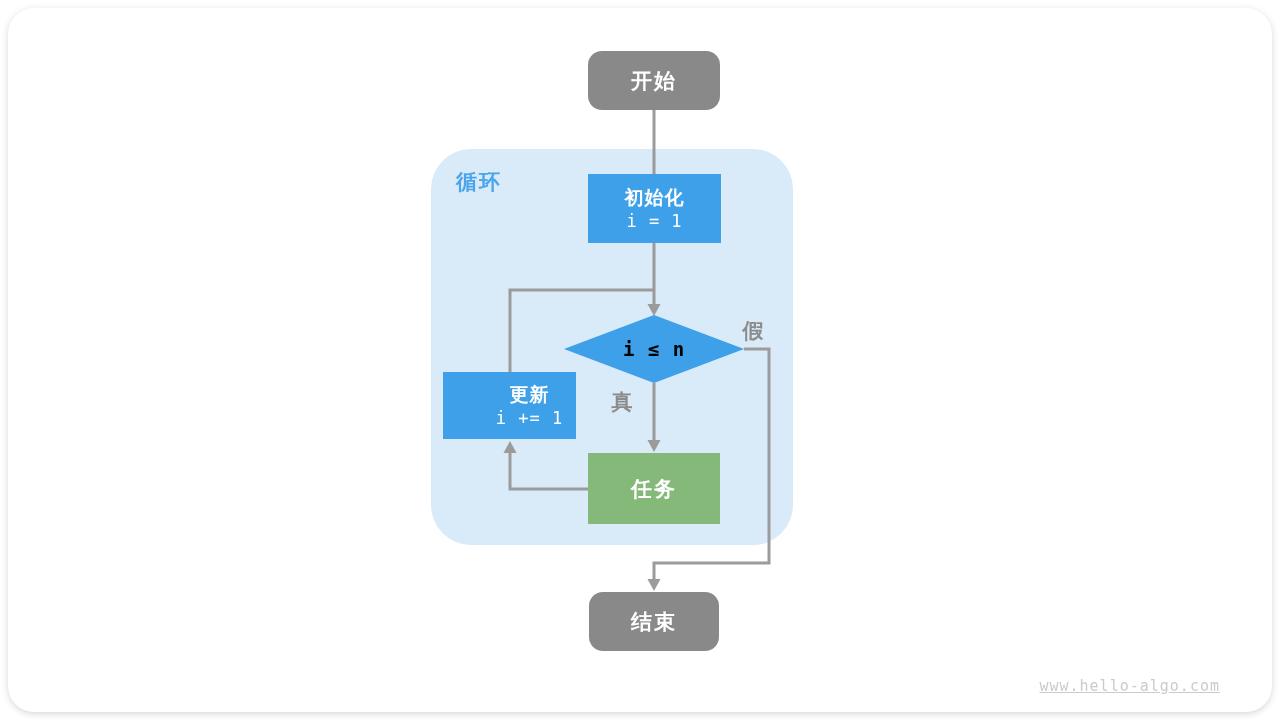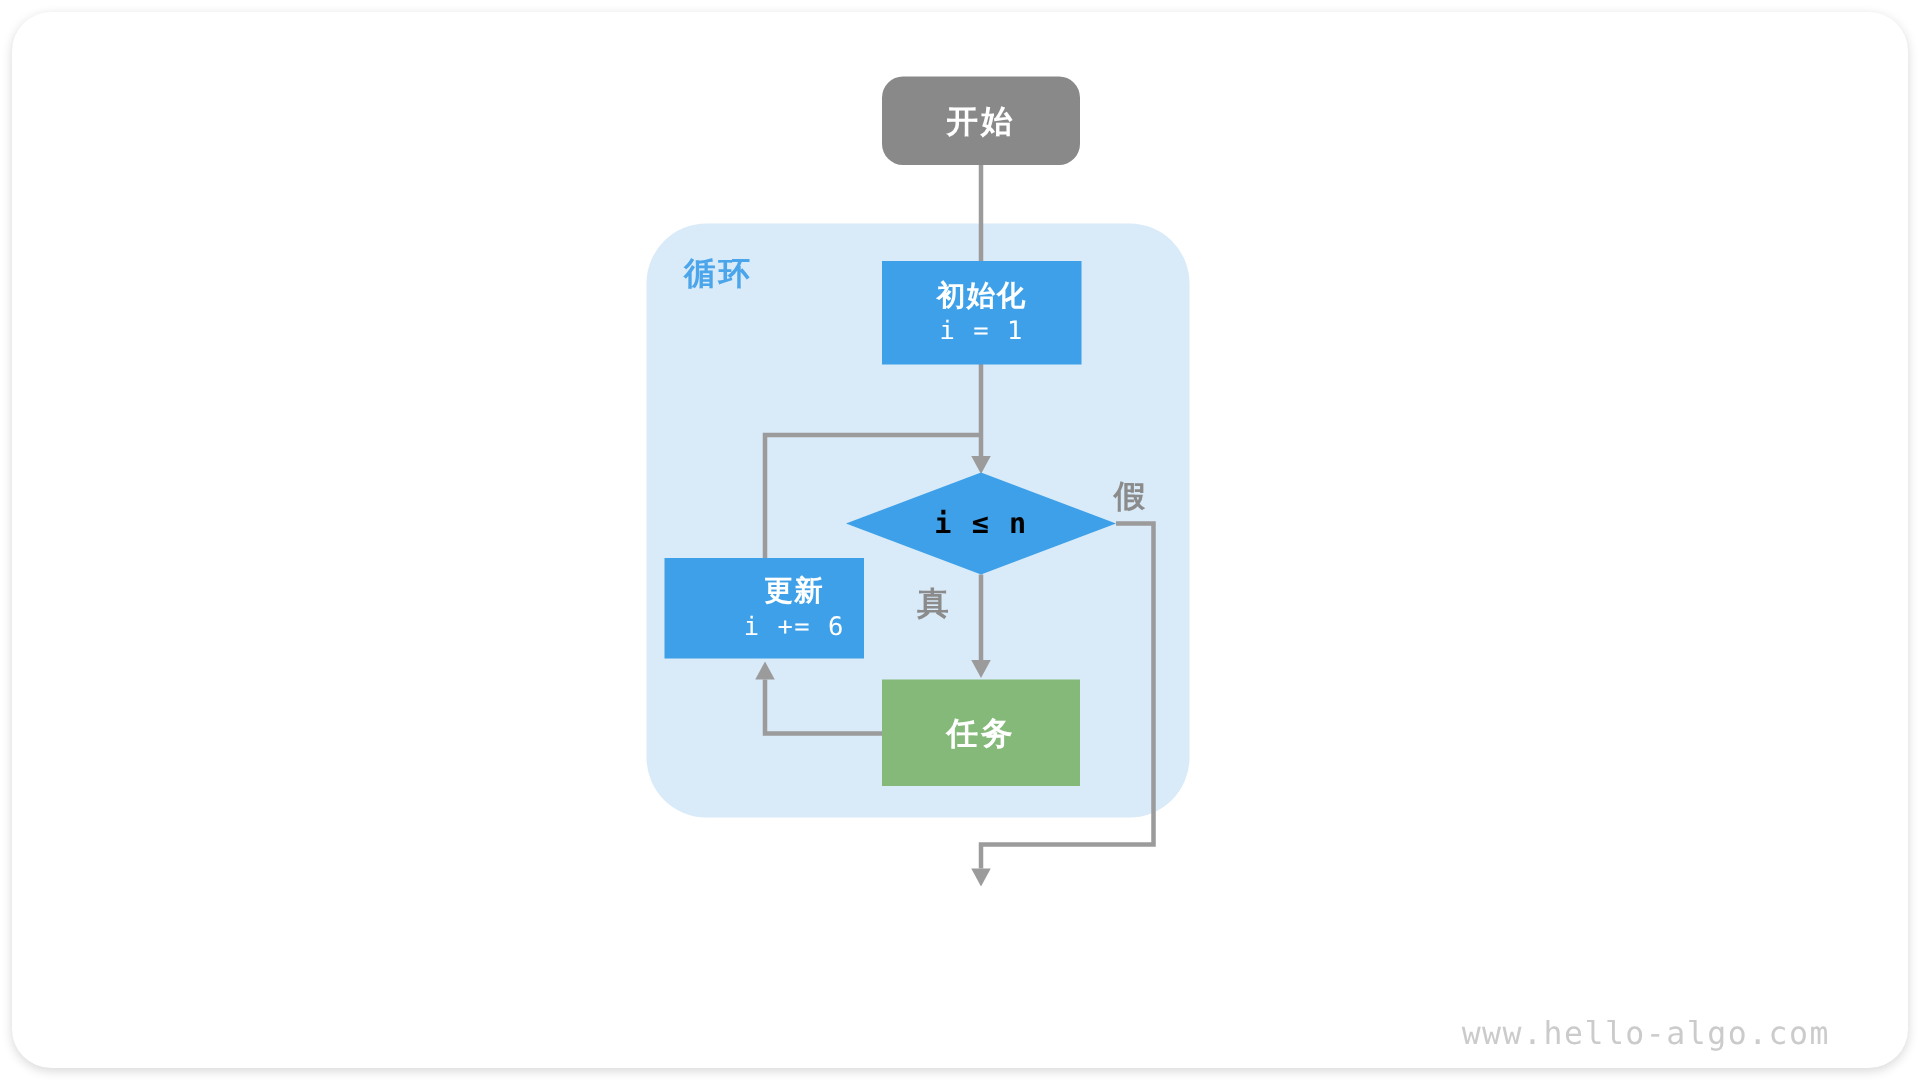--- a/index.html
+++ b/index.html
@@ -125,24 +125,25 @@
     font-weight: 700;
     color: var(--branch-label, #8b8b8b);
     z-index: 3;
   }
   .branch-true  { left: 598px; top: 388px; }
   .branch-false { left: 729px; top: 317px; }
   .watermark {
     position: absolute;
     right: 40px; top: 677px;
     font-family: "DejaVu Sans Mono", "Liberation Mono", monospace;
-    font-size: 21px;
+    font-size: 15px;
     color: var(--watermark, #cbcbcb);
     letter-spacing: 1px;
     z-index: 3;
+    text-decoration: underline;
   }
 </style>
 </head>
 <body>
 
 <div class="stage">
 
   <div class="card"></div>
 
   <div class="loop-panel"></div>
@@ -181,23 +182,26 @@
     <span class="code">i = 1</span>
   </div>
 
   <div class="diamond-text">i ≤ n</div>
 
   <span class="branch-label branch-true">真</span>
   <span class="branch-label branch-false">假</span>
 
   <div class="node process-blue node-update">
     <span class="title-sm">更新</span>
-    <span class="code">i += 6</span>
+    <span class="code">i += 1</span>
   </div>
 
   <div class="node process-green node-task">
     <span class="title">任务</span>
   </div>
 
+  <div class="node terminal node-end">
+    <span class="title">结束</span>
+  </div>
 
   <span class="watermark">www.hello-algo.com</span>
 
 </div>
 
 </body></html>

